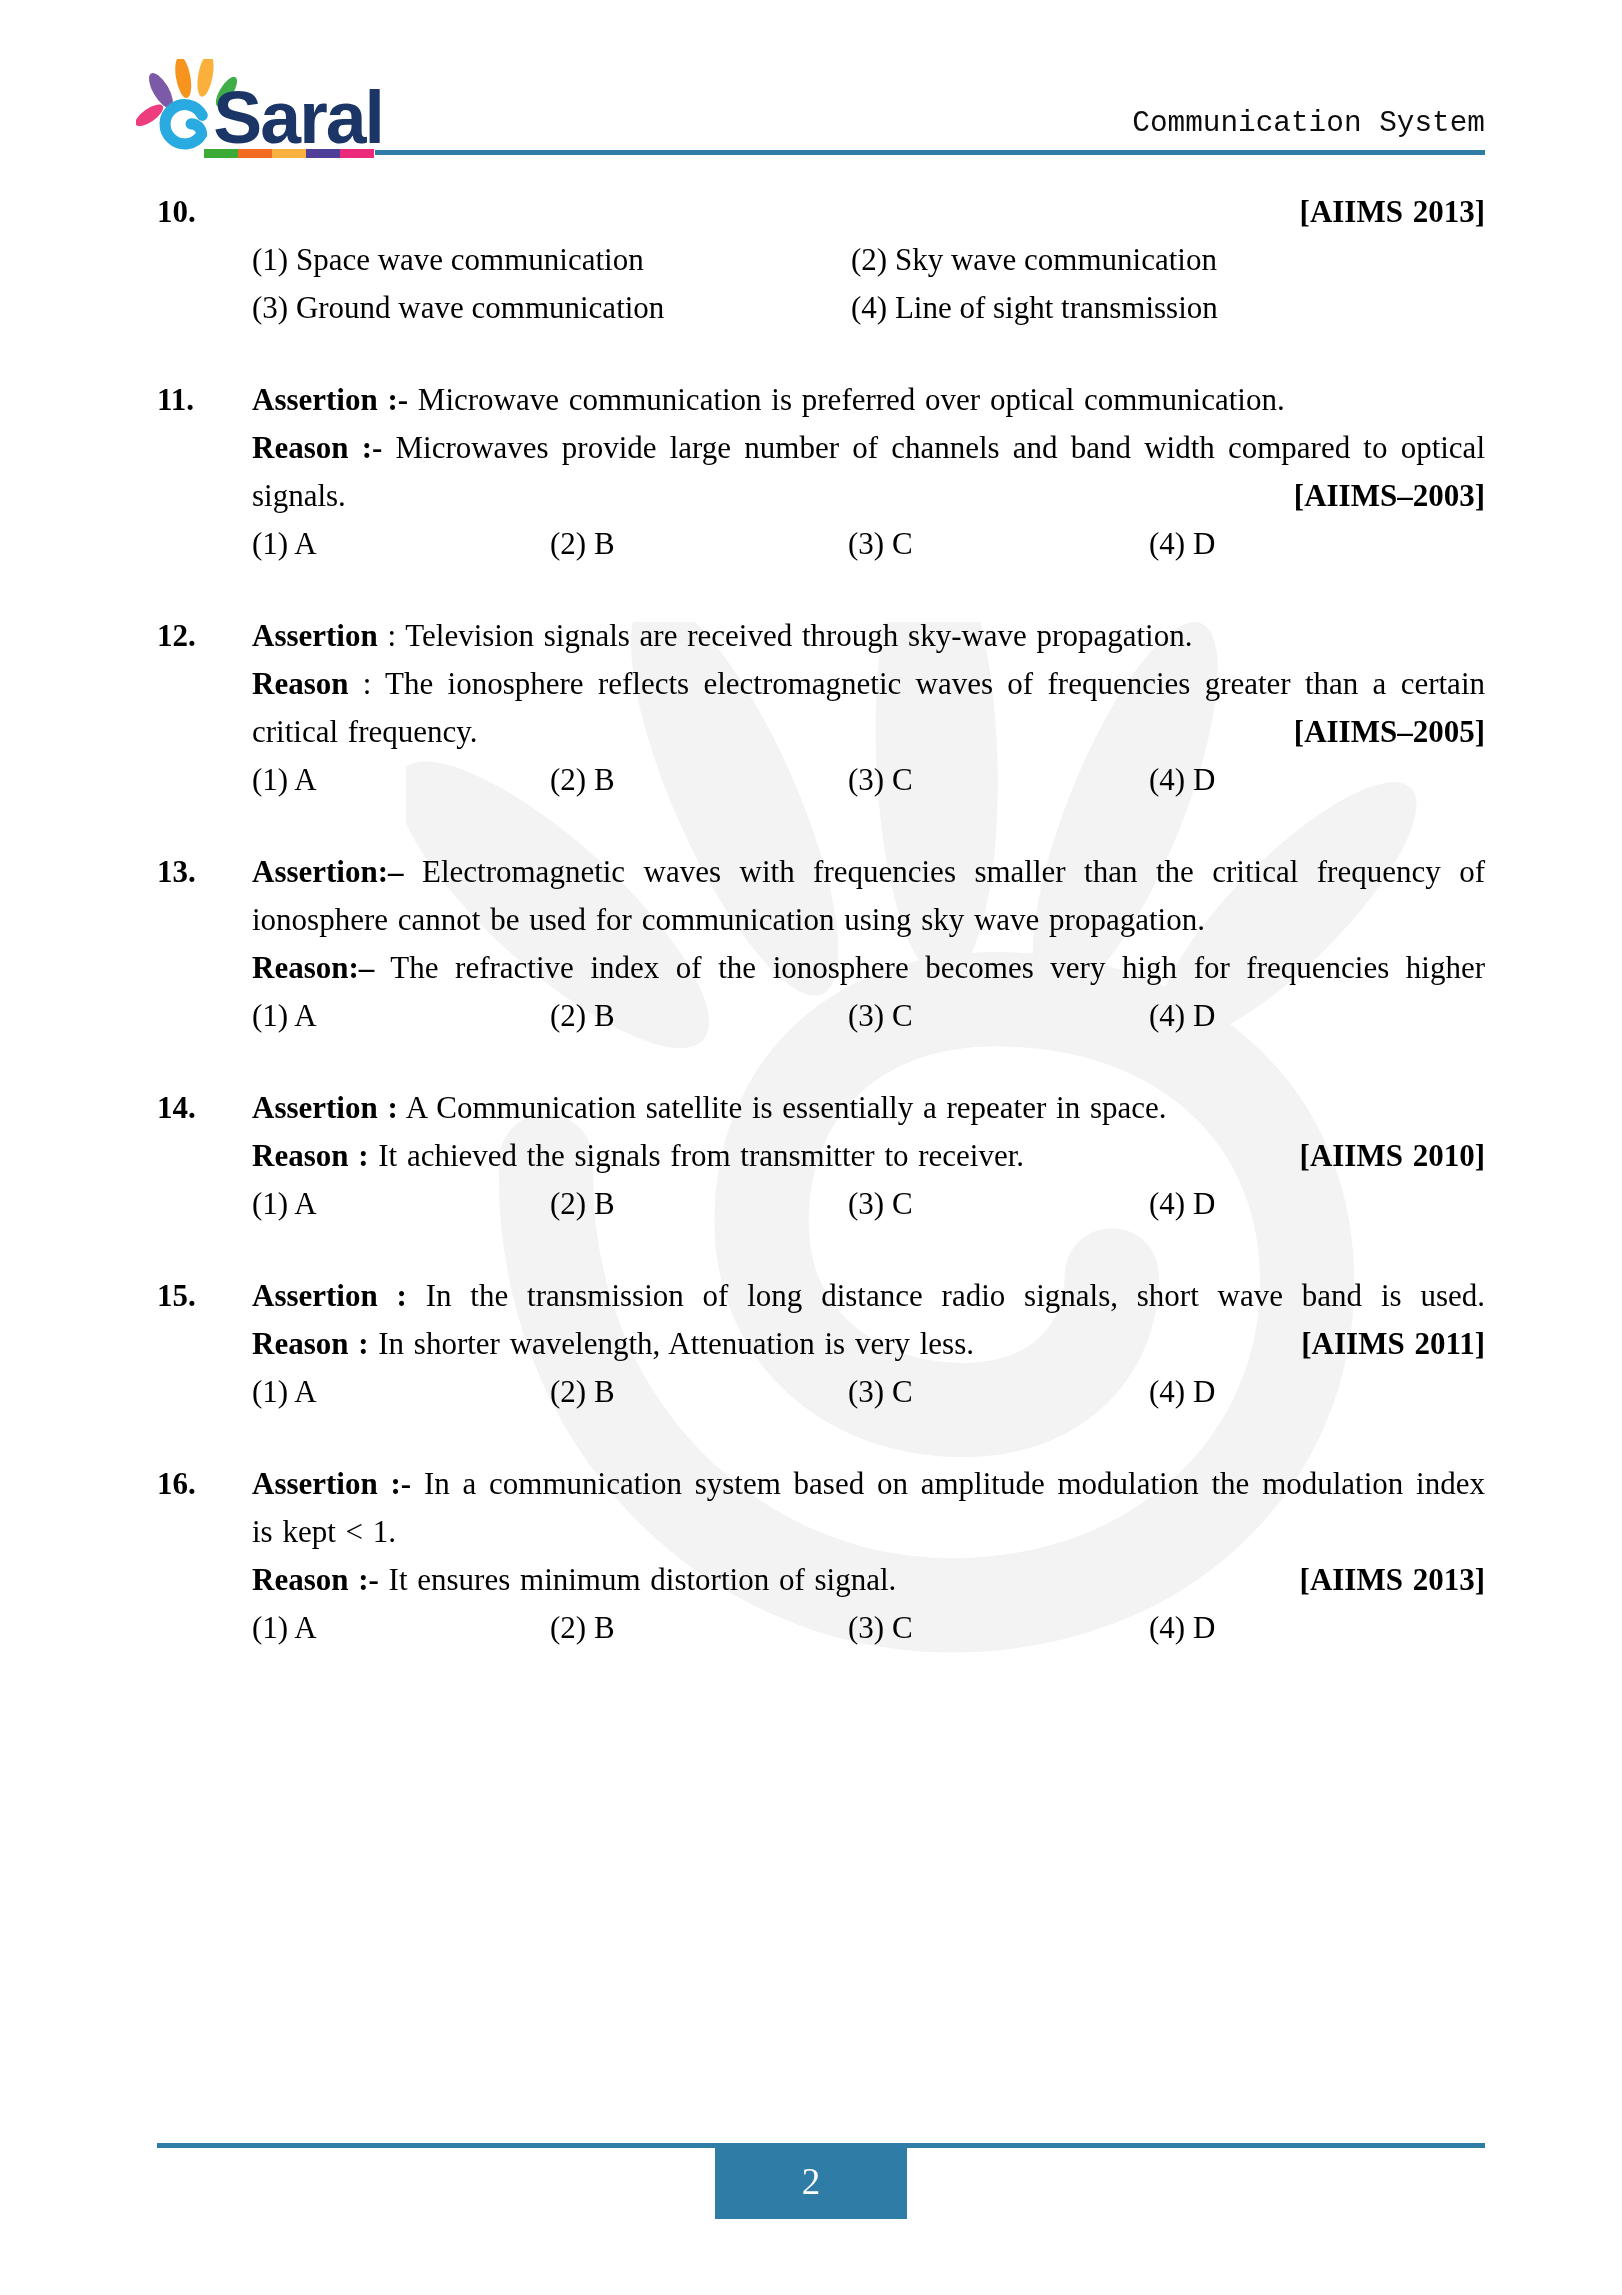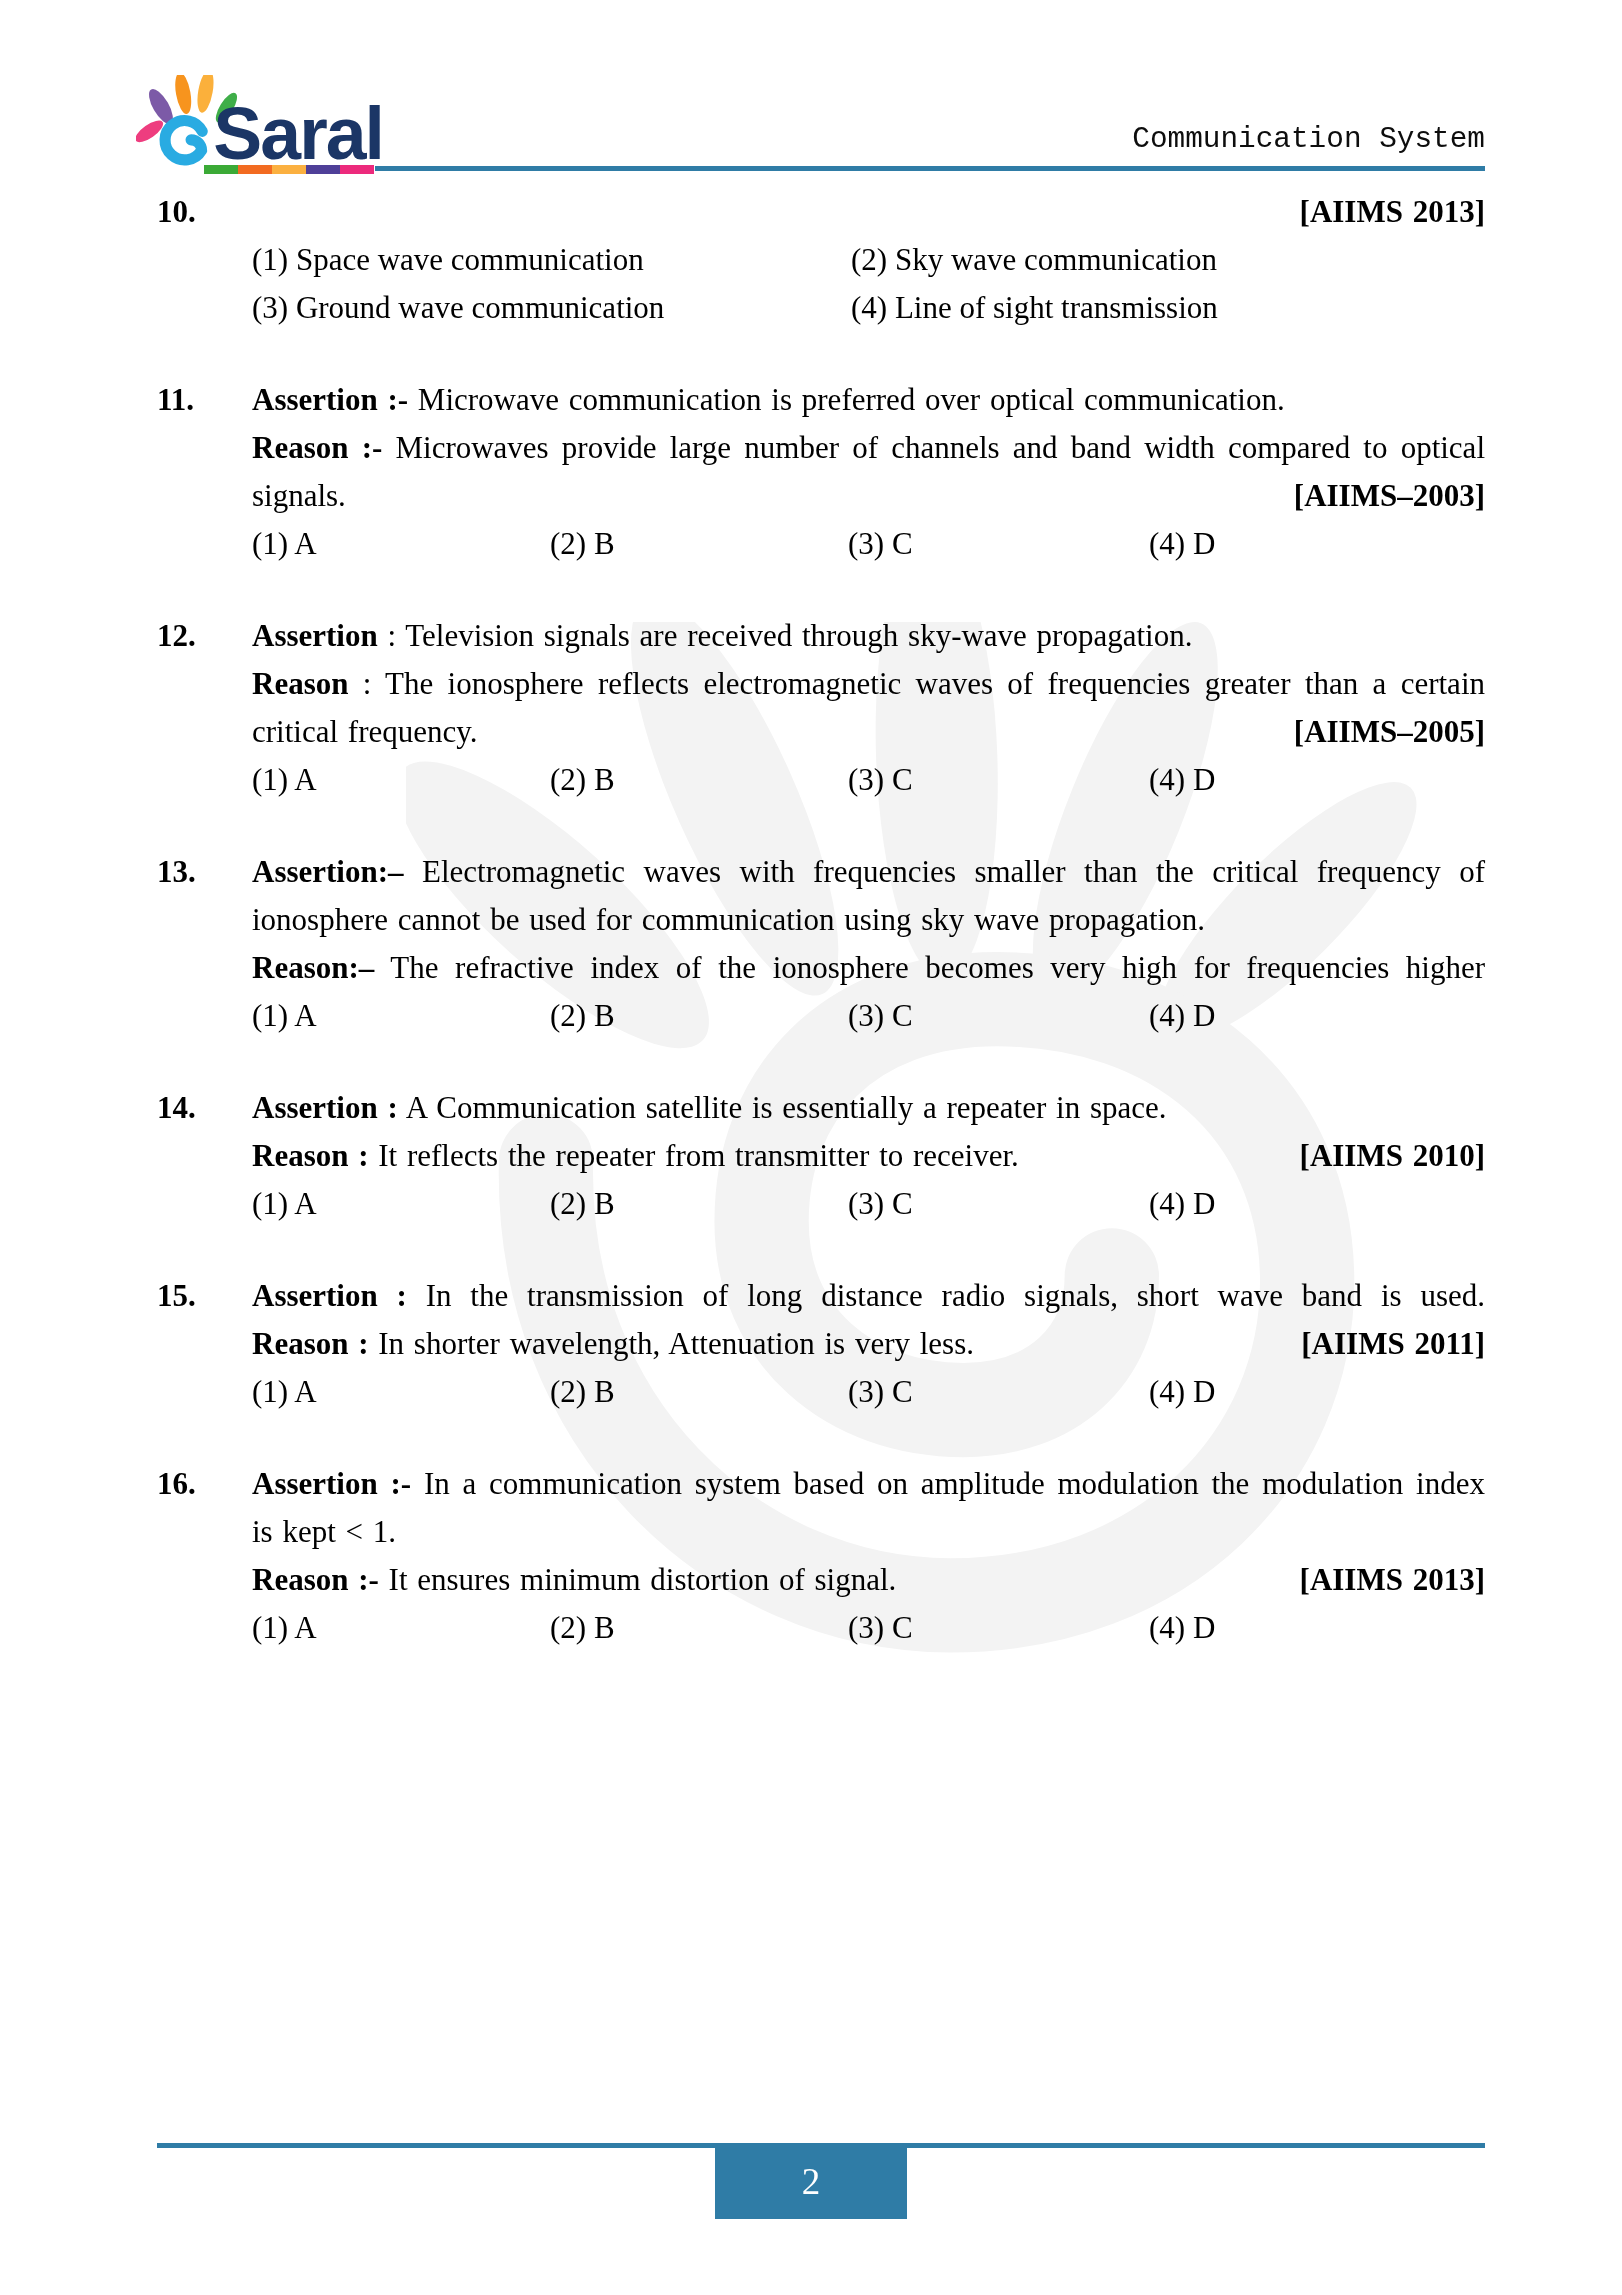--- a/index.html
+++ b/index.html
@@ -4,21 +4,21 @@
 <style>
   * { margin:0; padding:0; box-sizing:border-box; }
   html,body { background:#ffffff; }
   body {
     width:1622px; height:2295px; position:relative; overflow:hidden;
     font-family:"Liberation Serif", serif; color:#000;
   }
   
   .watermark { position:absolute; left:406px; top:622px; width:1021px; height:1145px; z-index:0; }
   
-  .header { position:absolute; left:0; top:0; width:1622px; height:157px; z-index:3; background:transparent;margin-top:16px; }
+  .header { position:absolute; left:0; top:0; width:1622px; height:157px; z-index:3; background:transparent; }
   .logo-svg { position:absolute; left:136px; top:59px; width:249px; height:93px; }
   .underline-strip { position:absolute; left:204px; top:149px; height:8.5px; display:flex; z-index:4; }
   .underline-strip .seg { width:34px; height:8.5px; }
   .header-rule { position:absolute; left:375px; top:150px; width:1110px; height:5.2px; background:#2F7CA6; }
   .header-title {
     position:absolute; right:137px; top:109px; font-size:29.4px; line-height:1;
     color:#0d0d0d; font-family:Liberation Mono, monospace;
   }
   
   .content { position:absolute; left:157px; top:152px; width:1328px; padding-top:36px; z-index:2; }
@@ -141,21 +141,21 @@
           <span class="opt">(3) C</span>
           <span class="opt">(4) D</span>
         </div>
       </div>
     </div>
     <div class="question">
       <div class="qnum">14.</div>
       <div class="qbody">
         <div class="line"><span class="ltext"><span class="b">Assertion :</span><span> A Communication satellite is essentially a repeater in space.</span></span></div>
         <div class="line flexline">
-          <span class="ltext"><span class="b">Reason :</span><span> It reflects the repeater from transmitter to receiver.</span></span>
+          <span class="ltext"><span class="b">Reason :</span><span> It achieved the signals from transmitter to receiver.</span></span>
           <span class="tag">[AIIMS 2010]</span>
         </div>
         <div class="opt4">
           <span class="opt">(1) A</span>
           <span class="opt">(2) B</span>
           <span class="opt">(3) C</span>
           <span class="opt">(4) D</span>
         </div>
       </div>
     </div>

